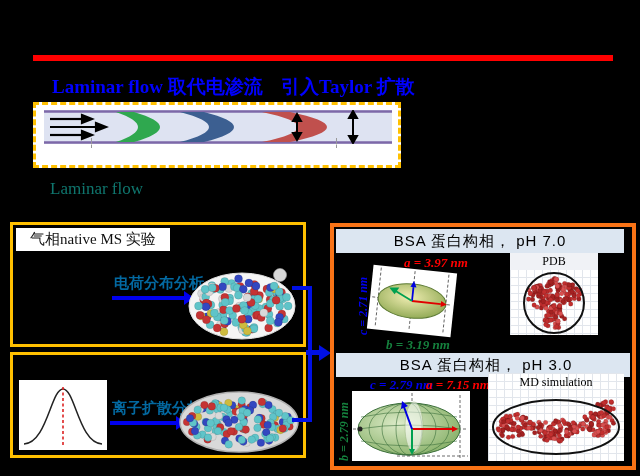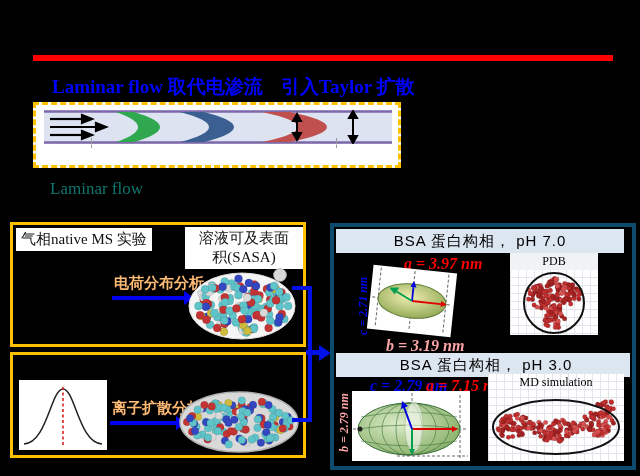--- a/index.html
+++ b/index.html
@@ -15,39 +15,39 @@
   
   .flow-box{left:33px;top:102px;width:362px;height:60px;background:#ffffff;
             border:3px dashed #ffc000;}
   .flow-label{font-size:17px;color:#0f766e;top:38px;white-space:nowrap;margin-top:36px;}
   .tick{width:0;height:10px;border-left:1px dashed #999;top:33px;}
 
   
   .ybox{border:3px solid #ffc000;background:transparent;}
   .ms-box{left:10px;top:222px;width:290px;height:119px;}
   .ce-box{left:10px;top:352px;width:290px;height:100px;}
-  .wlabel{background:#fff;color:#111;font-size:15px;line-height:1.25;padding:2px 5px;white-space:nowrap;}
+  .wlabel{background:#fff;color:#111;font-size:15px;line-height:1.25;padding:2px 14px;white-space:nowrap;}
   .wlabel.multi{white-space:pre-line;text-align:center;}
-  .proc{color:#fdba74;font-weight:bold;font-size:15px;white-space:nowrap;}
+  .proc{color:#0369a1;font-weight:bold;font-size:15px;white-space:nowrap;}
   .barrow{height:4px;background:#0000ee;}
   .barrow:after{content:"";position:absolute;right:-10px;top:-5px;border-left:10px solid #0000ee;
                 border-top:7px solid transparent;border-bottom:7px solid transparent;}
 
   
   .conn{background:#0010e6;}
   .conn-head{width:0;height:0;border-left:12px solid #0010e6;border-top:8px solid transparent;
              border-bottom:8px solid transparent;}
 
   
-  .red-box{left:330px;top:223px;width:298px;height:239px;border:4px solid #0c4a6e;background:#000;}
+  .red-box{left:330px;top:223px;width:298px;height:239px;border:4px solid #f97316;background:#000;}
   .sec-header{left:2px;width:288px;height:24px;background:#dce6f1;color:#000;
               font-family:"Liberation Sans",sans-serif;font-size:15px;letter-spacing:1px;
               display:flex;align-items:center;justify-content:center;white-space:nowrap;}
-  .dim{font-weight:bold;font-style:italic;font-size:16px;white-space:nowrap;}
-  .dim.red{color:#ff0000;} .dim.blue{color:#0000ee;} .dim.green{color:#fca5a5;text-align:right;}
+  .dim{font-weight:bold;font-style:italic;font-size:13px;white-space:nowrap;}
+  .dim.red{color:#ff0000;} .dim.blue{color:#0000ee;} .dim.green{color:#15803d;}
   .vert{writing-mode:vertical-rl;transform:rotate(180deg);}
   .card{background:#fff;}
   .grid-bg{background-color:#fff;
            background-image:linear-gradient(#e2e6ec 1px,transparent 1px),
                             linear-gradient(90deg,#e2e6ec 1px,transparent 1px);
            background-size:8px 8px;}
   .panel-head{left:0;top:0;width:100%;height:17px;background:#f0f2f6;color:#000;
               font-size:12px;display:flex;align-items:center;justify-content:center;}
   .panel-title{left:0;top:2px;width:100%;text-align:center;font-size:12px;color:#000;}
   svg{display:block;}
@@ -87,22 +87,20 @@
           <polygon points="305,26 309,33 313,26"></polygon>
       </g>
     </svg>
     <div class="abs tick" style="left:55px;"></div>
     <div class="abs tick" style="left:300px;"></div>
     <div class="abs flow-label" style="left:14px;">Laminar flow</div>
   </div>
 
   <div class="abs ybox ms-box">
     <div class="abs wlabel" style="left:3px;top:3px;">气相native MS 实验</div>
-    <div class="abs wlabel multi" style="left:172px;top:2px;width:108px;">溶液可及表面
-积(SASA)</div>
     <div class="abs proc" style="left:101px;top:49px;">电荷分布分析</div>
     <div class="abs barrow" style="left:99px;top:71px;width:72px;"></div>
     <svg class="abs" style="left:170px;top:40px;" width="118" height="78" viewBox="0 0 118 78">
       <ellipse cx="59" cy="41" rx="53" ry="33" fill="#f5f5f5" stroke="#dddddd"></ellipse>
       <circle cx="97" cy="10" r="6.5" fill="#d8d8d8" stroke="#aaa" stroke-width="0.6"></circle>
       <g>
           <circle cx="105.1" cy="41.0" r="4" fill="#5fc4c9" stroke="rgba(0,0,0,0.25)" stroke-width="0.4"></circle>
           <circle cx="69.1" cy="64.2" r="4" fill="#c53434" stroke="rgba(0,0,0,0.25)" stroke-width="0.4"></circle>
           <circle cx="39.1" cy="62.3" r="4" fill="#3347c0" stroke="rgba(0,0,0,0.25)" stroke-width="0.4"></circle>
           <circle cx="20.7" cy="34.8" r="4" fill="#c53434" stroke="rgba(0,0,0,0.25)" stroke-width="0.4"></circle>

